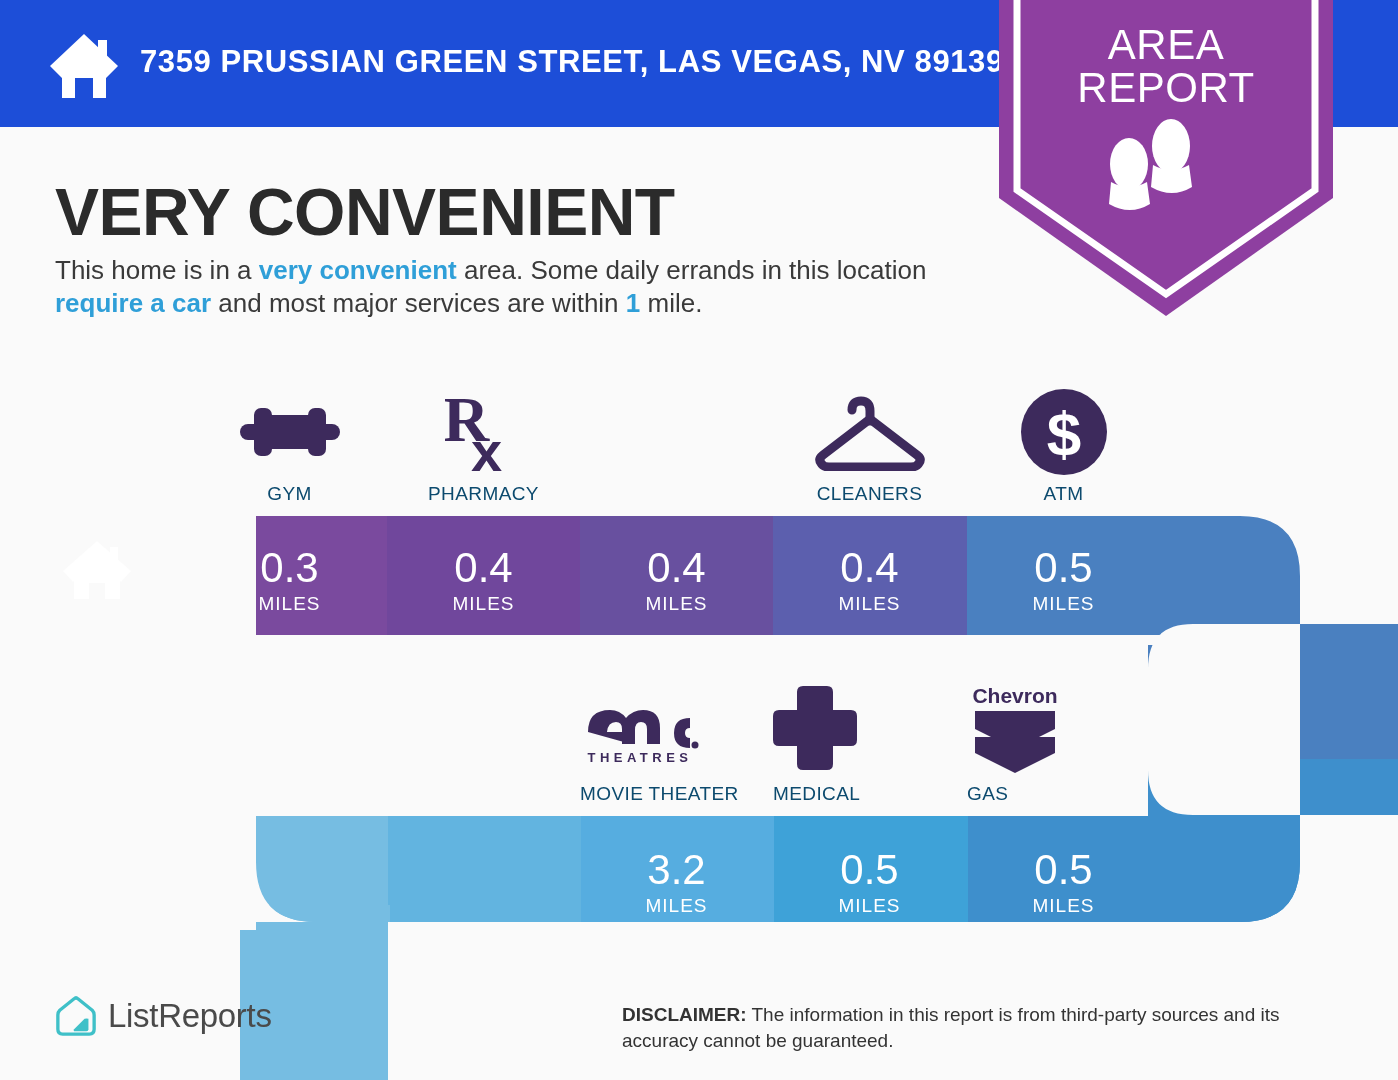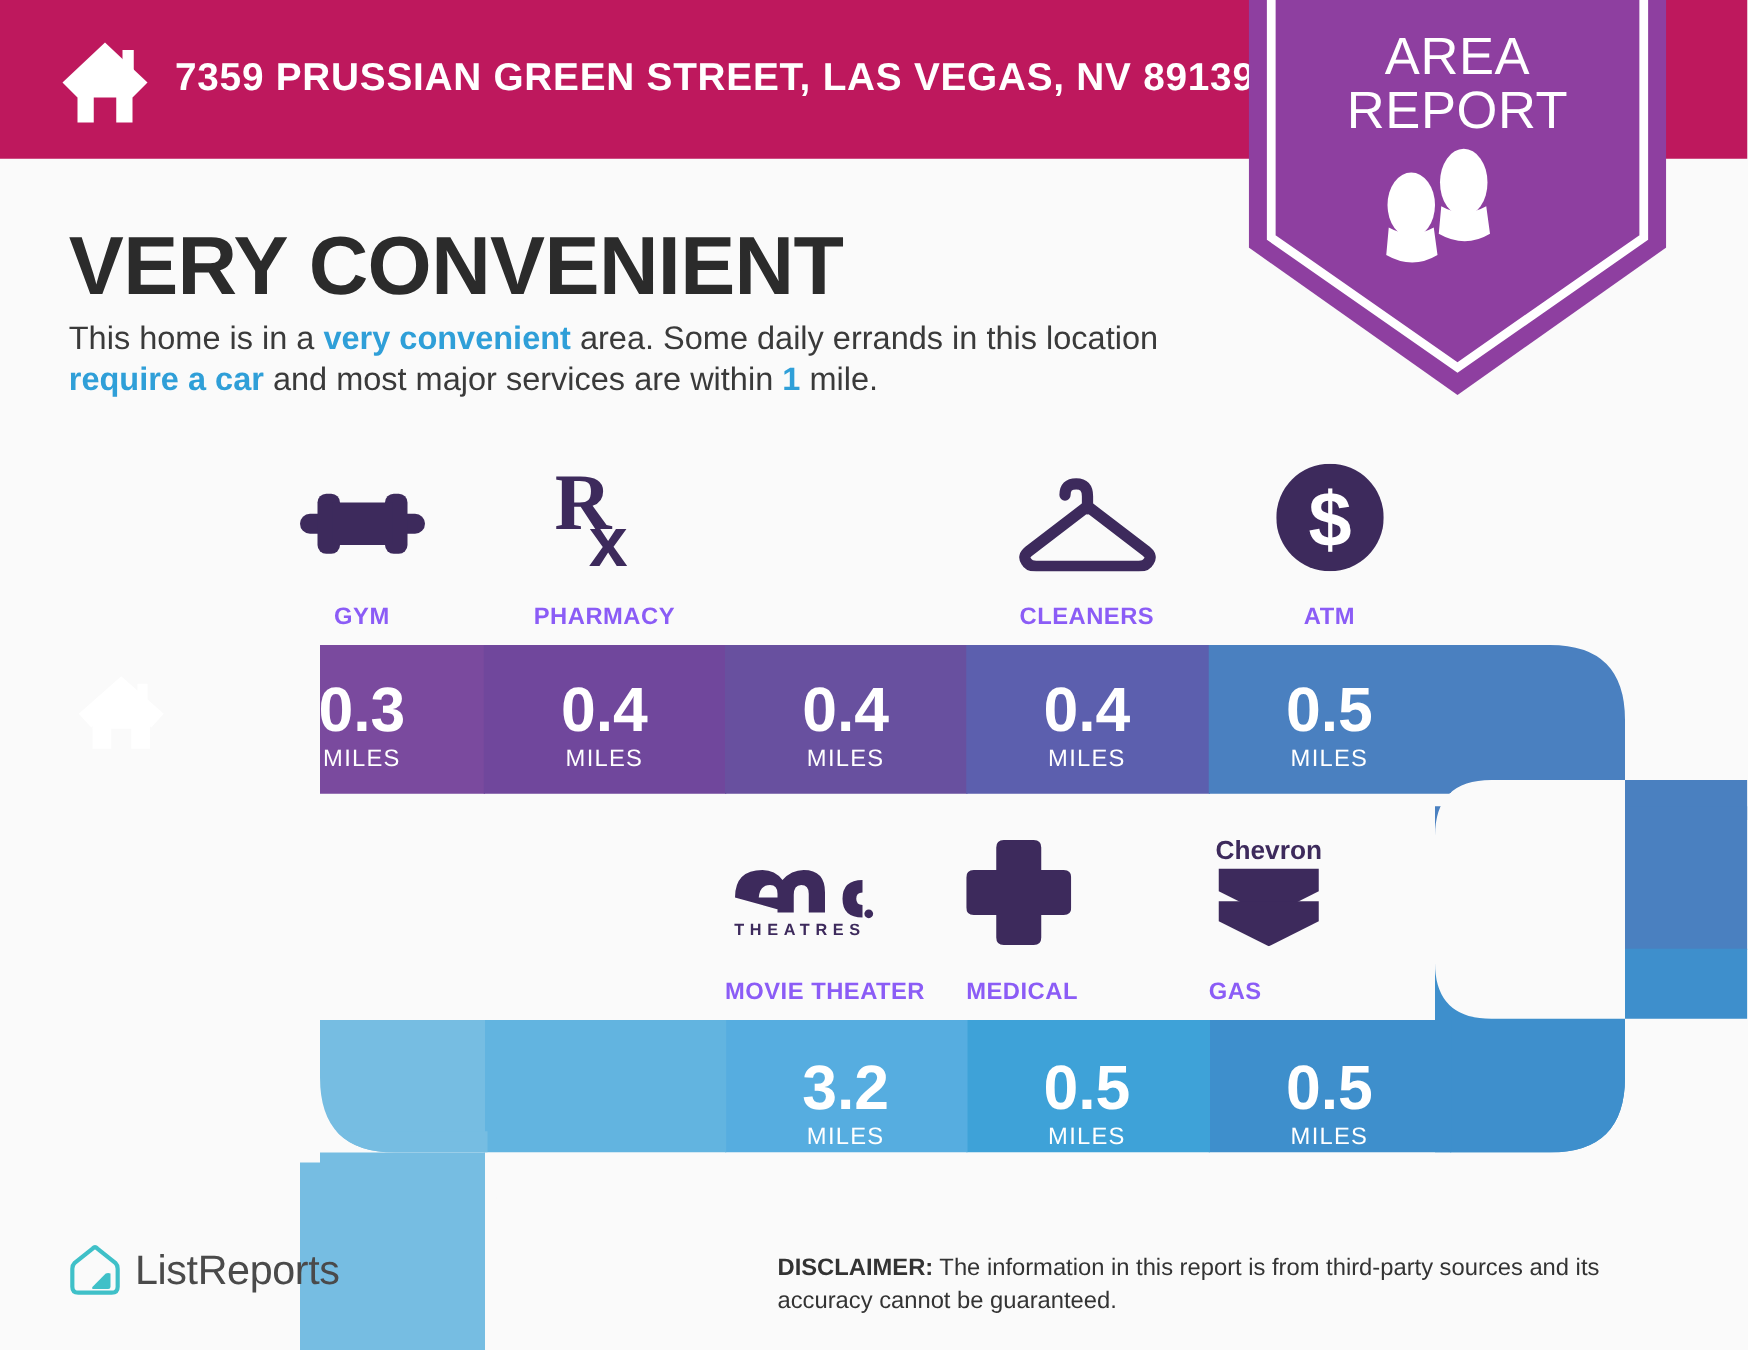--- a/index.html
+++ b/index.html
@@ -7,21 +7,21 @@
     width:1398px; height:1080px;
     background:#fafafa;
     font-family:"Liberation Sans", sans-serif;
     overflow:hidden;
   }
   #page { position:relative; width:1398px; height:1080px; background:#fafafa; }
 
   
   #header {
     position:absolute; left:0; top:0; width:1398px; height:127px;
-    background:#be185d;
+    background:#1d4ed8;
   }
   #header-home-icon { position:absolute; left:48px; top:28px; width:72px; height:72px; }
   #header-address {
     position:absolute; left:140px; top:44px;
     font-size:31px; font-weight:700; letter-spacing:0.6px;
     color:#ffffff; white-space:nowrap;
   }
 
   
   #badge {
@@ -46,41 +46,41 @@
   }
   .hl { color:#2f9fd8; font-weight:700; }
 
   
   .icon-cell {
     position:absolute; top:380px; width:193px; height:125px;
     display:flex; flex-direction:column; align-items:center; justify-content:flex-end;
   }
   .icon-glyph { height:86px; display:flex; align-items:center; justify-content:center; }
   .icon-label {
-    font-size:19px; font-weight:700; color:#8b5cf6; letter-spacing:0.4px;
-    margin-top:26px; white-space:nowrap;
+    font-size:19px; font-weight:400; color:#0c4a6e; letter-spacing:0.4px;
+    margin-top:8px; white-space:nowrap;
   }
 
   
   .icon-cell2 {
     position:absolute; top:670px; width:193px; height:135px;
     display:flex; flex-direction:column; align-items:flex-start; justify-content:flex-end;
   }
   .icon-glyph2 { height:95px; display:flex; align-items:center; justify-content:center; }
 
   
   #snake { position:absolute; left:0; top:505px; width:1398px; height:430px; }
 
   .cell {
     position:absolute; width:193px; height:108px;
     display:flex; flex-direction:column; align-items:center; justify-content:center;
     color:#ffffff;
   }
   .cell.blue { height:100px; }
-  .cell .val { font-size:50px; font-weight:700; line-height:1;margin-top:22px; }
+  .cell .val { font-size:42px; font-weight:400; line-height:1;margin-top:22px; }
   .cell .unit { font-size:19px; font-weight:400; letter-spacing:1px; margin-top:4px; }
   #home-cell {
     position:absolute; left:0; top:516px; width:193px; height:108px;
     display:flex; align-items:center; justify-content:center;
   }
 
   
   #logo { position:absolute; left:55px; top:995px; display:flex; align-items:center; }
   #logo-text { font-size:33px; color:#4a4a4a; margin-left:11px; letter-spacing:-0.3px; }
   #disclaimer {

